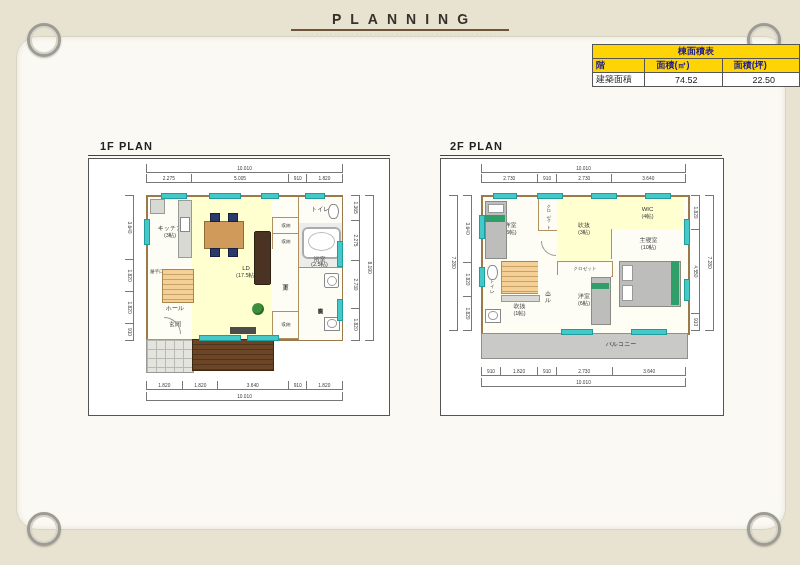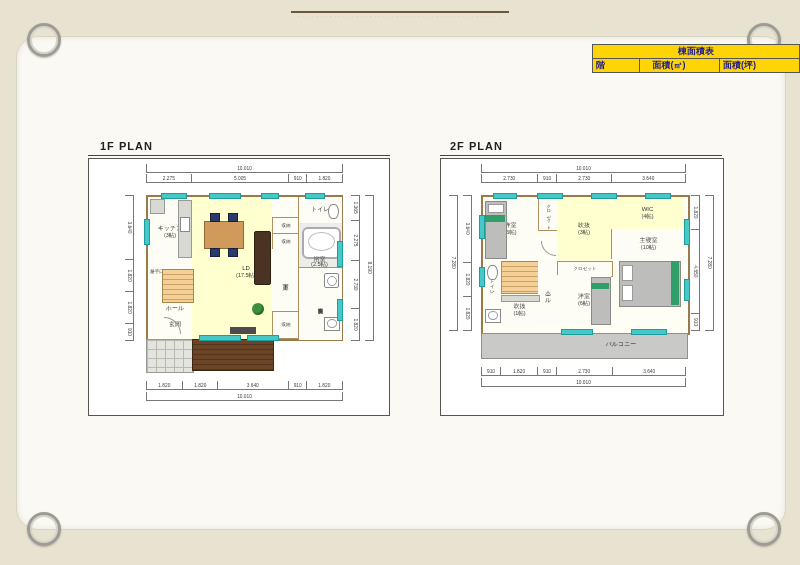--- a/index.html
+++ b/index.html
@@ -97,33 +97,39 @@
 <body>
 
 <div class="panel"></div>
 
 <div class="ring" style="left:27px;top:23px"></div>
 <div class="ring" style="left:747px;top:23px"></div>
 <div class="ring" style="left:27px;top:512px"></div>
 <div class="ring" style="left:747px;top:512px"></div>
 
 <div class="hdr">
+  <span class="t">PLANNING</span>
   <div class="rule"></div>
   <div class="tag">· · · · · · · · · · · · · · · · · · · · · · · · · · · · · · · · · · · · · · · · · · · · · ·</div>
 </div>
 
 <table class="area">
   <tbody>
       <tr>
         <td class="yw" colspan="3">棟面積表</td>
       </tr>
   <tr>
     <td class="yw lab">階</td>
     <td class="yw num" style="text-align:center">面積(㎡)</td>
-    <td class="yw num" style="text-align:left">面積(坪)</td>
+    <td class="yw num" style="text-align:center">面積(坪)</td>
+  </tr>
+  <tr>
+    <td class="lab">建築面積</td>
+    <td class="num">74.52</td>
+    <td class="num">22.50</td>
   </tr>
 </tbody>
   </table>
 
 <div class="plan-title" style="left:100px;top:140px">1F PLAN</div>
 <div class="plan-rule" style="left:88px;top:155px;width:302px"></div>
 
 <div class="frame" style="left:88px;top:158px;width:300px;height:256px">
 
   <div class="hdims" style="left:57px;top:5px;width:197px">

